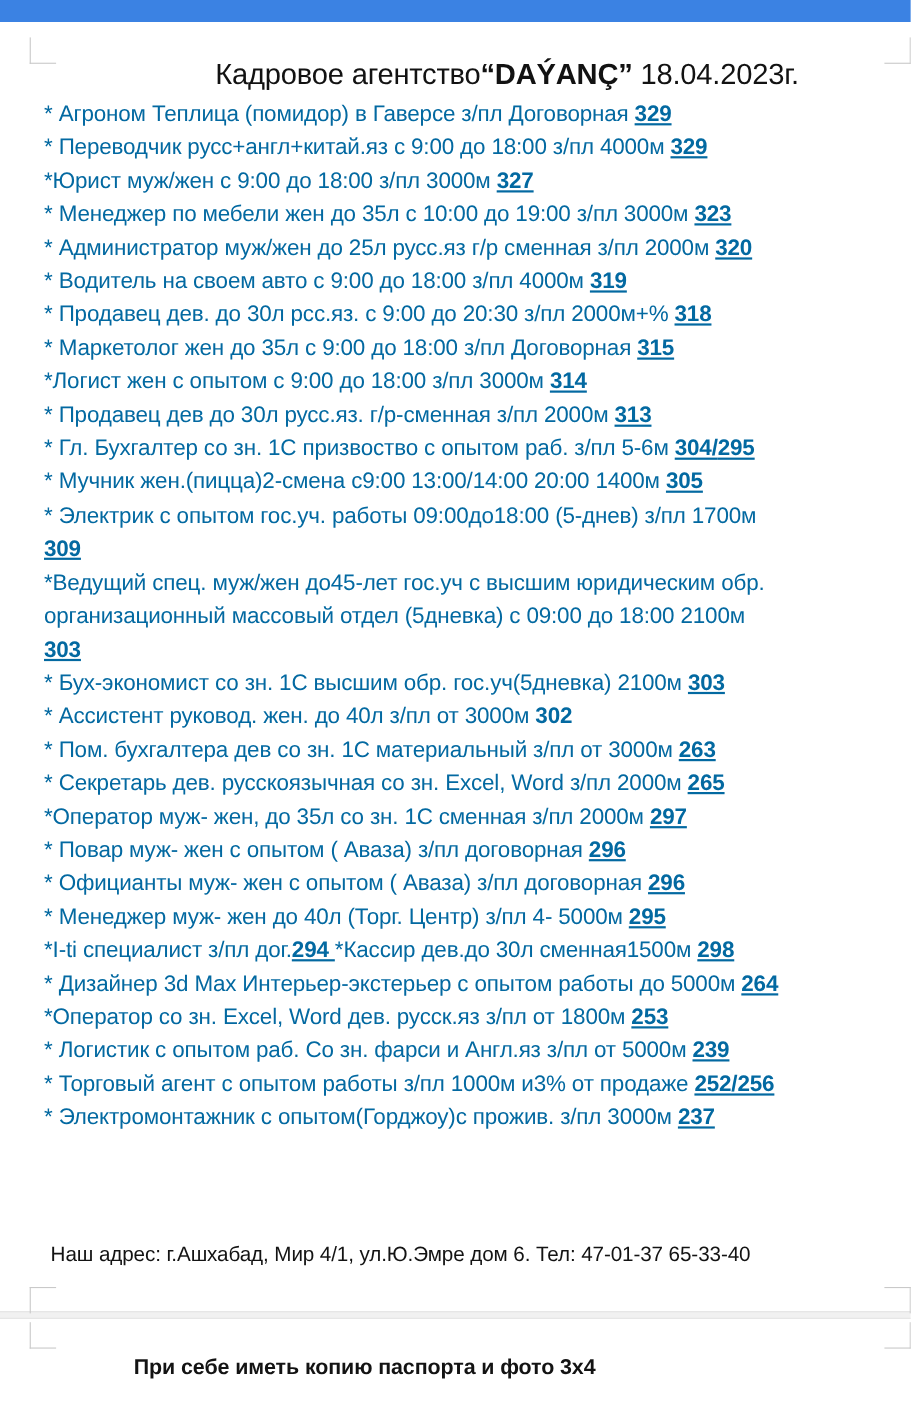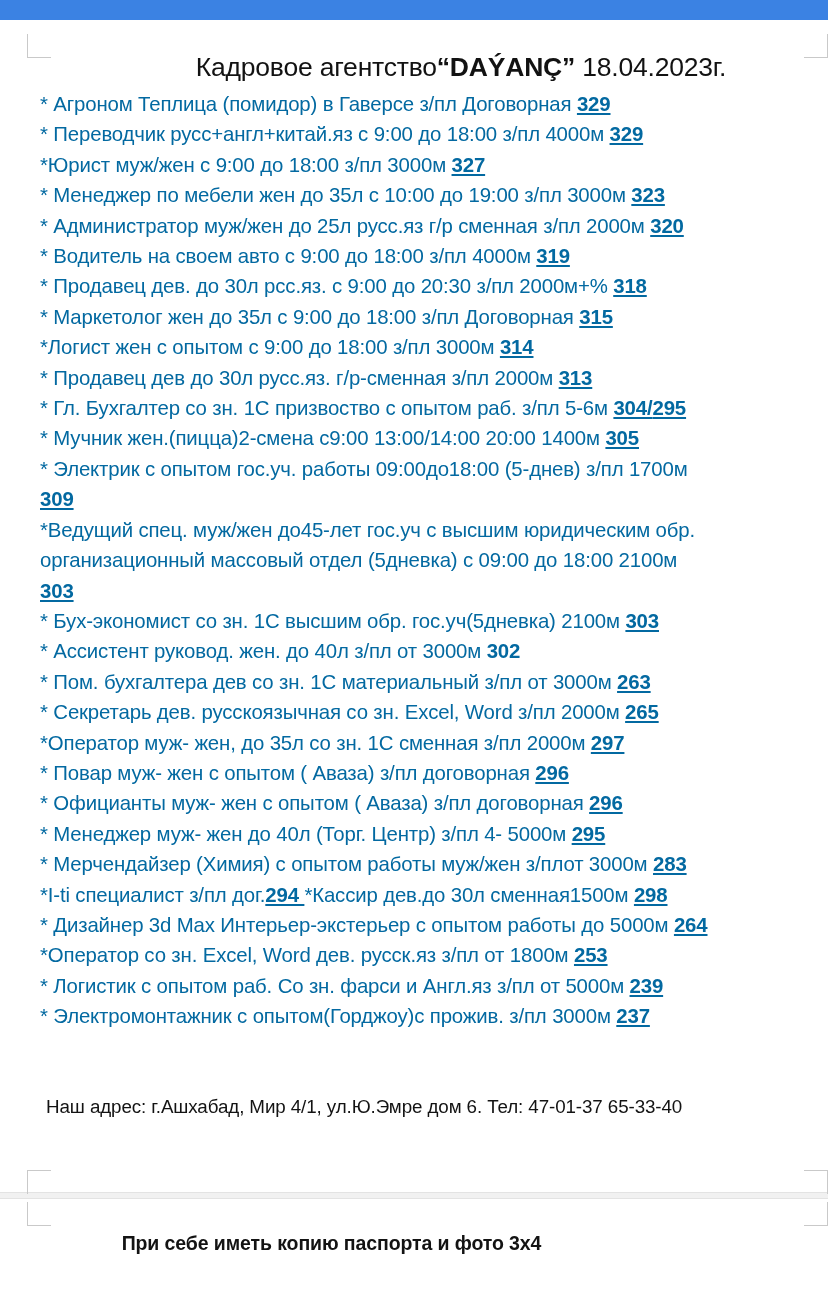--- a/index.html
+++ b/index.html
@@ -110,21 +110,21 @@
     text-underline-offset: 2px;
     text-decoration-thickness: 2px;
   }
   .vac-line.codeonly {
     font-weight: 700;
   }
 
   
   .address-line {
     position: absolute;
-    top: 1094px;
+    top: 1127px;
     left: 46px;
     font-size: 18.8px;
     line-height: 26px;
     color: #131313;
     white-space: nowrap;
     letter-spacing: -0.1px;
   }
 
   
   .footer-note {
@@ -181,25 +181,25 @@
       <div class="vac-line"><span>организационный массовый отдел (5дневка) с 09:00 до 18:00  2100м</span></div>
       <div class="vac-line codeonly"><span class="code" style="text-decoration: underline;">303</span></div>
       <div class="vac-line"><span>* Бух-экономист со зн. 1С высшим обр. гос.уч(5дневка) 2100м  </span><span class="code">303</span></div>
       <div class="vac-line"><span>* Ассистент руковод. жен. до 40л з/пл от 3000м </span><span class="code nounder" style="text-decoration: none;">302</span></div>
       <div class="vac-line"><span>* Пом. бухгалтера дев  со зн. 1С материальный  з/пл от 3000м  </span><span class="code">263</span></div>
       <div class="vac-line"><span>* Секретарь дев. русскоязычная со зн. Excel, Word з/пл 2000м  </span><span class="code">265</span></div>
       <div class="vac-line"><span>*Оператор муж- жен, до 35л со зн. 1С сменная з/пл 2000м </span><span class="code">297</span></div>
       <div class="vac-line"><span>* Повар муж- жен с опытом ( Аваза) з/пл договорная </span><span class="code">296</span></div>
       <div class="vac-line"><span>* Официанты муж- жен с опытом ( Аваза) з/пл договорная </span><span class="code">296</span></div>
       <div class="vac-line"><span>* Менеджер муж- жен до 40л (Торг. Центр) з/пл 4- 5000м </span><span class="code">295</span></div>
-      <div class="vac-line"><span>* Мерчендайзер (Химия) с опытом работы муж/жен з/плот 3000м </span><span class="code">283</span></div>
       <div class="vac-line"><span>*I-ti специалист з/пл дог.</span><span class="code">294 </span><span>*Кассир дев.до 30л сменная1500м </span><span class="code">298</span></div>
       <div class="vac-line"><span>* Дизайнер 3d Max Интерьер-экстерьер с опытом работы до 5000м </span><span class="code">264</span></div>
       <div class="vac-line"><span>*Оператор со зн. Excel, Word дев. русск.яз з/пл от 1800м  </span><span class="code">253</span></div>
       <div class="vac-line"><span>* Логистик с опытом раб. Со зн. фарси и Англ.яз з/пл от 5000м  </span><span class="code">239</span></div>
+      <div class="vac-line"><span>* Торговый агент с опытом работы з/пл 1000м и3% от продаже </span><span class="code">252/256</span></div>
       <div class="vac-line"><span>* Электромонтажник с опытом(Горджоу)с прожив. з/пл 3000м </span><span class="code">237</span></div>
     </div>
 
   <div class="address-line">Наш адрес: г.Ашхабад, Мир 4/1, ул.Ю.Эмре дом 6. Тел: 47-01-37   65-33-40</div>
 
   <div class="footer-note">При себе иметь копию паспорта и фото 3х4</div>
 
 </div>
 
 </body></html>

